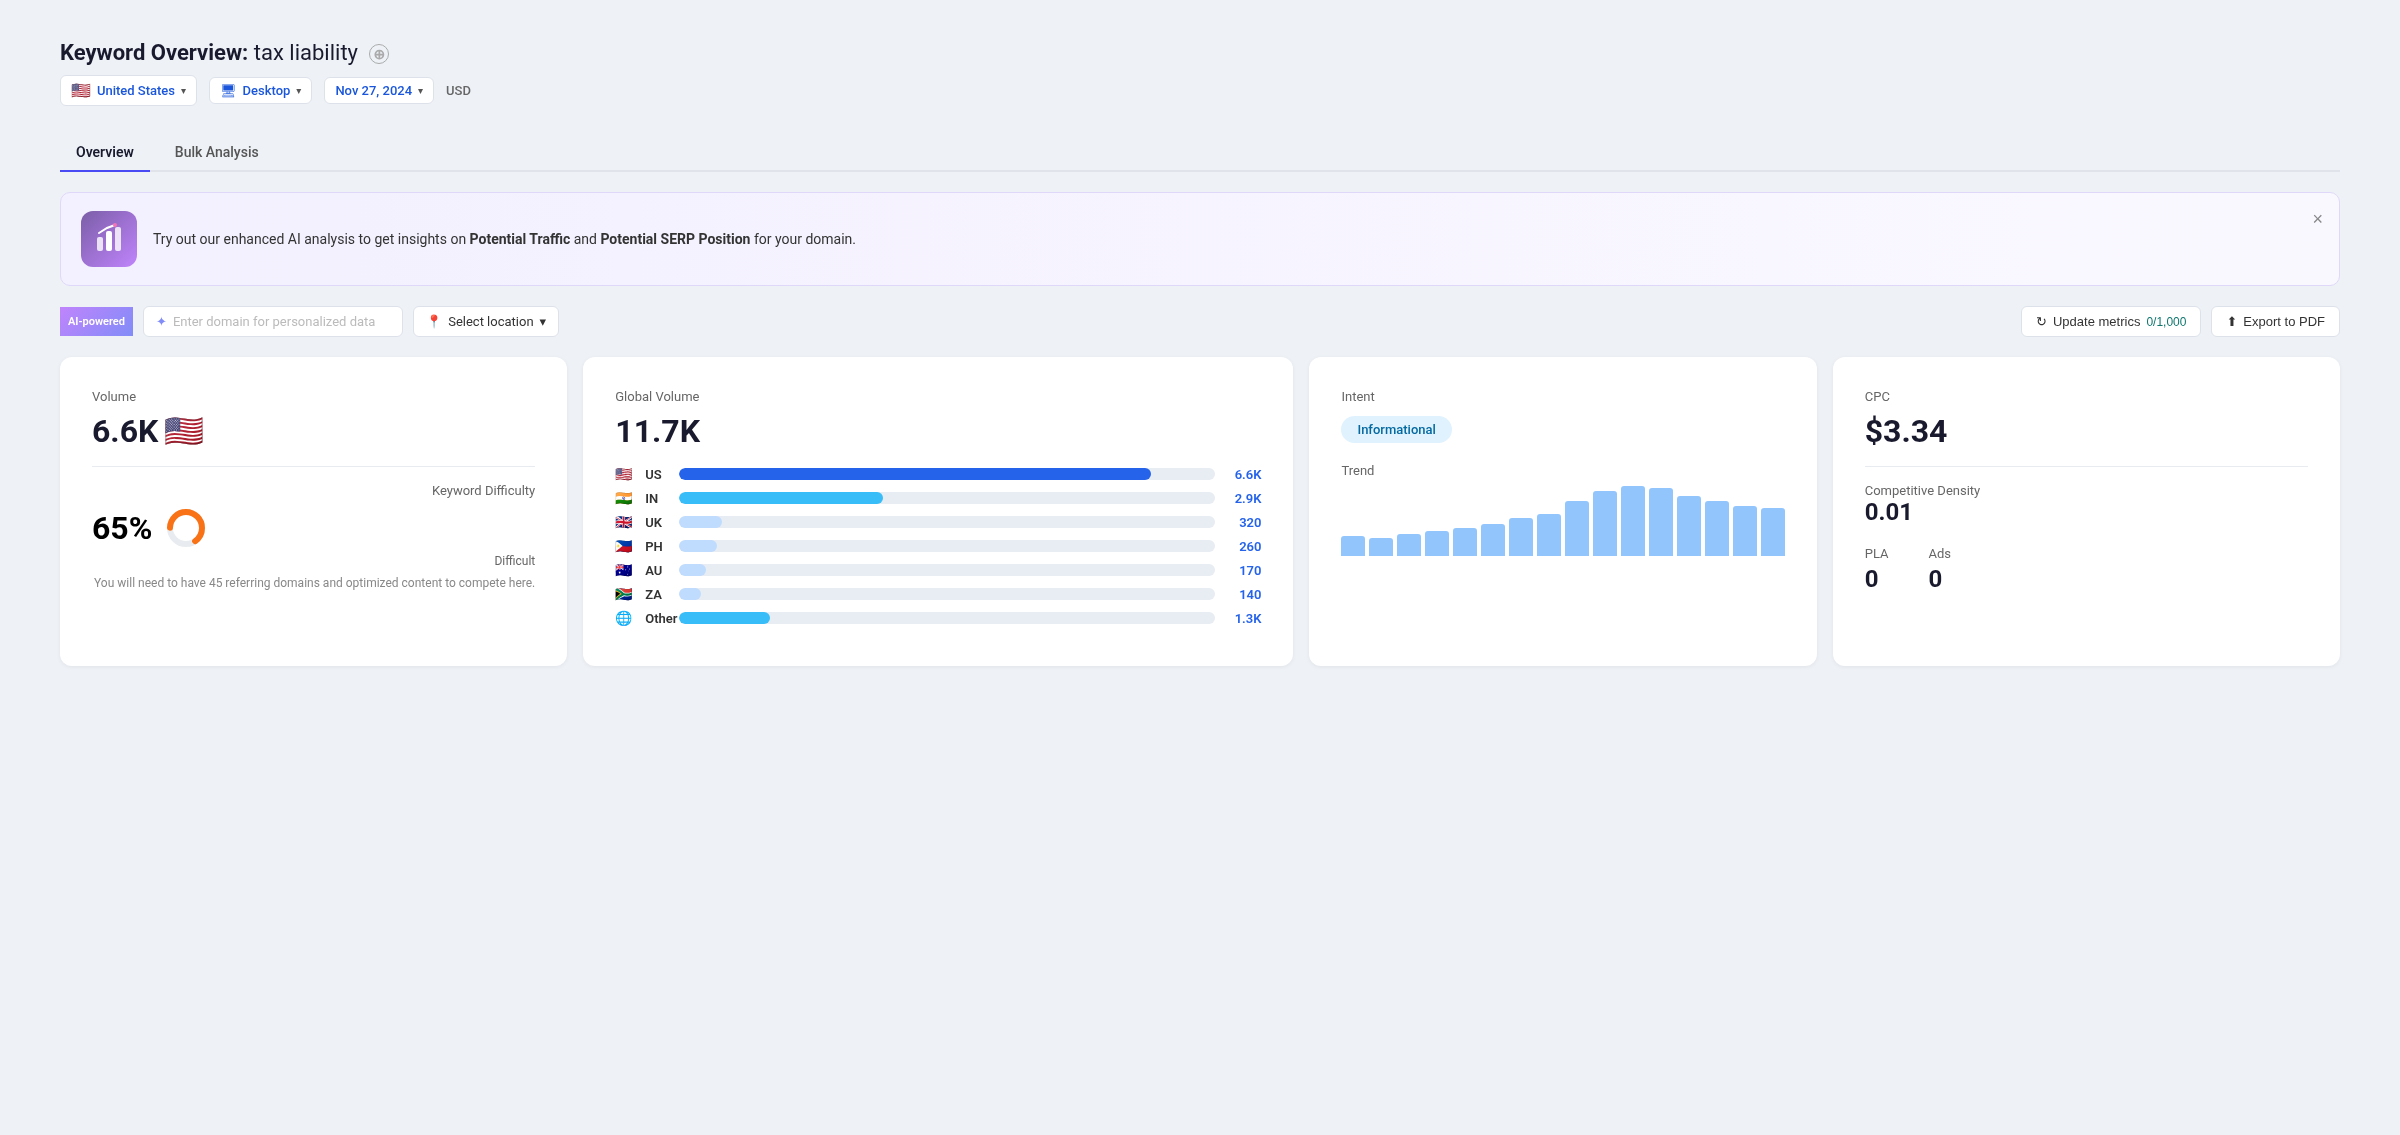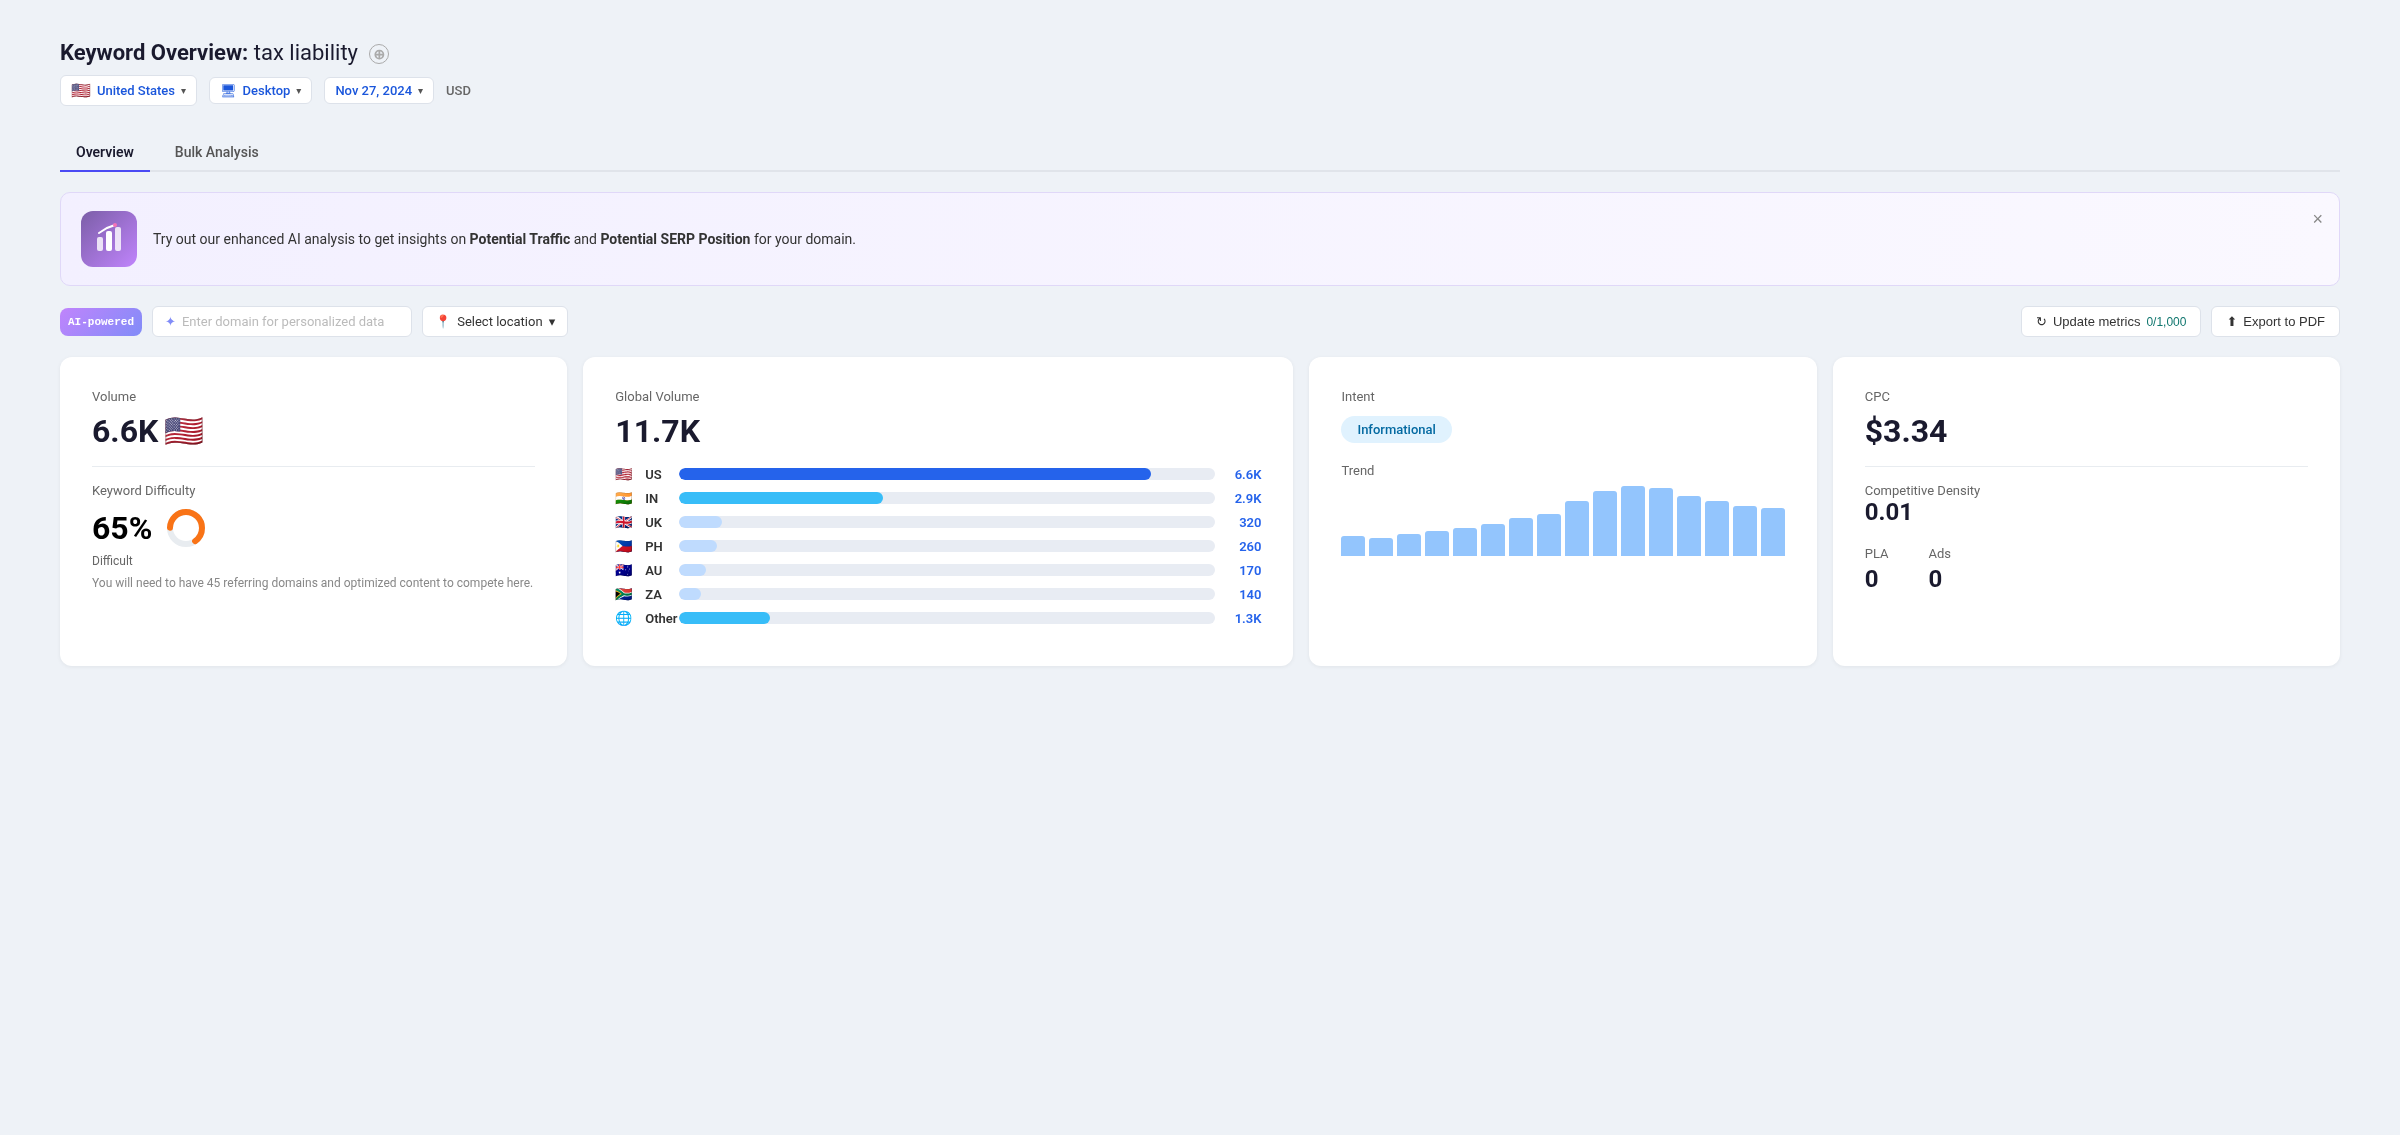--- a/index.html
+++ b/index.html
@@ -157,22 +157,21 @@
       gap: 10px;
       margin-bottom: 20px;
     }
 
     .ai-powered-badge {
       background: linear-gradient(135deg, #c084fc, #818cf8);
       color: white;
       font-size: 11px;
       font-weight: 600;
       padding: 8px 8px;
-      border-radius: 8px;
-      font-family: Liberation Mono, monospace;
+      border-radius: 0;
     }
 
     .domain-input {
       display: flex;
       align-items: center;
       gap: 6px;
       background: white;
       border: 1px solid #dde2ea;
       border-radius: 6px;
       padding: 7px 12px;
@@ -268,20 +267,21 @@
     }
 
     .divider {
       height: 1px;
       background: #e8ecf0;
       margin: 16px 0;
     }
 
     .kd-section {
       margin-top: 8px;
+      text-align: right;
     }
 
     .kd-label {
       font-size: 13px;
       color: #666;
       margin-bottom: 8px;
     }
 
     .kd-value-row {
       display: flex;

